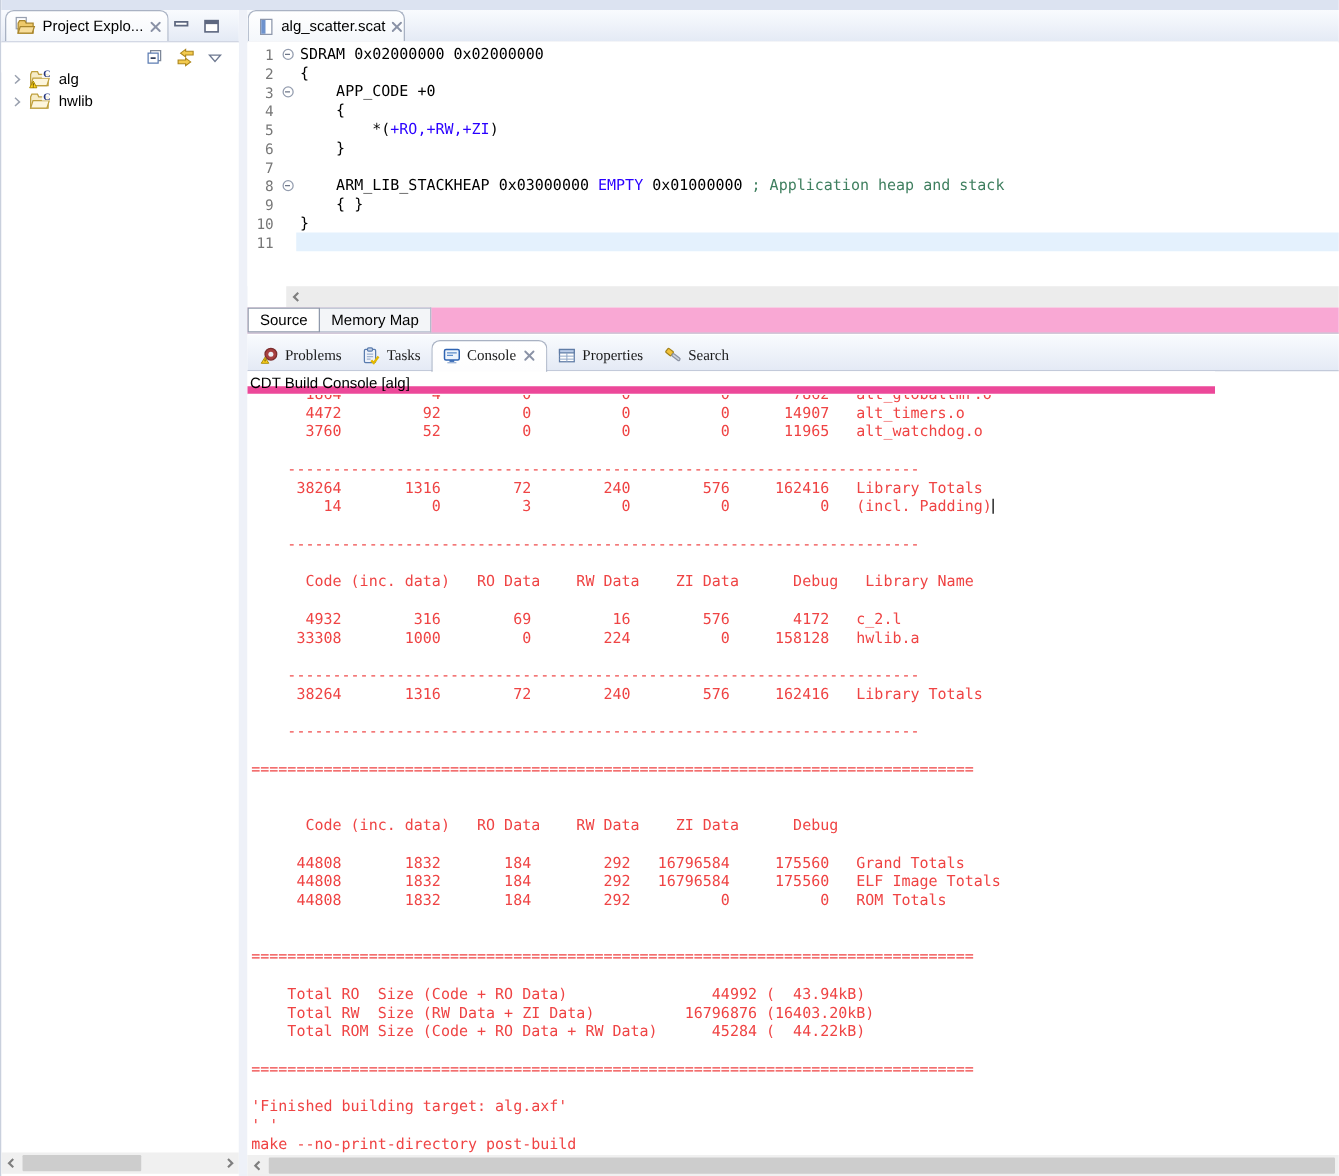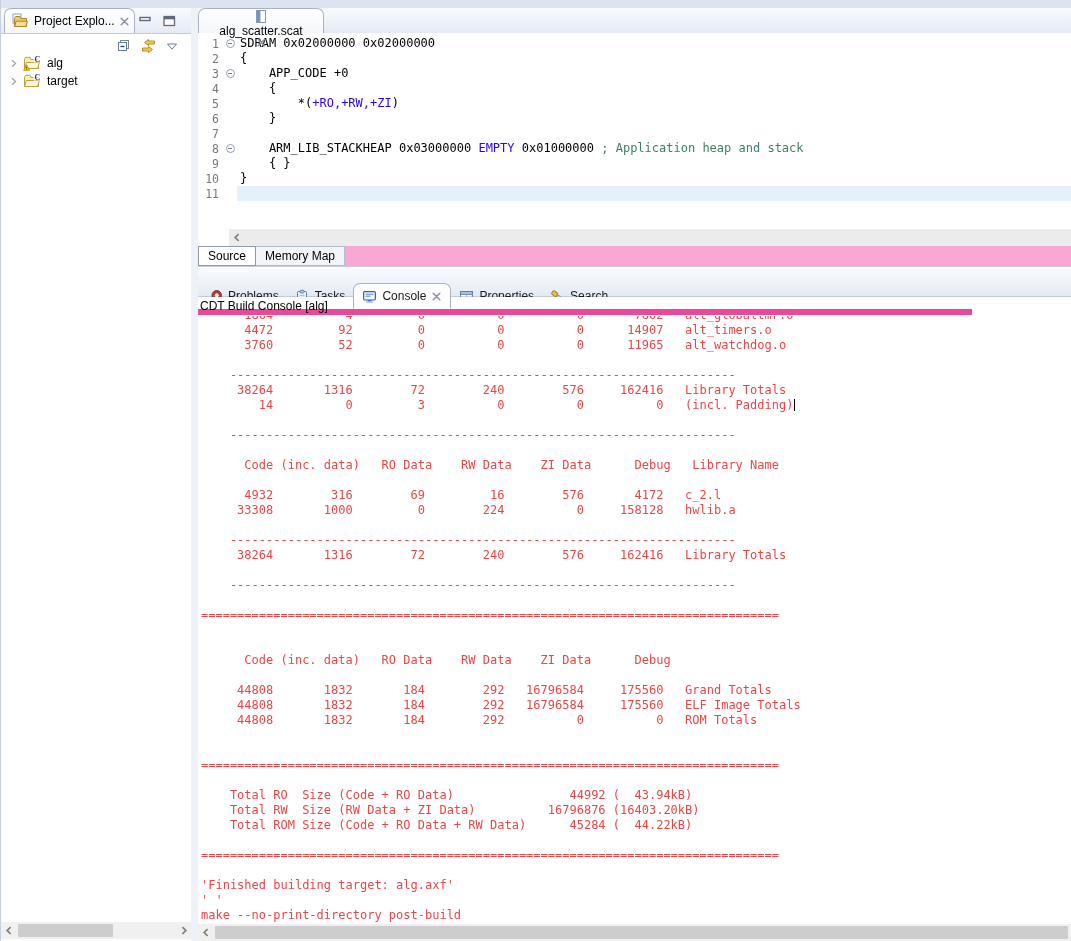--- a/index.html
+++ b/index.html
@@ -49,21 +49,21 @@
   .sthumb { position:absolute; top:2px; height:13px; background:#cdcdcd; border-radius:1px; }
   #explorer-hscroll { left:0; top:922px; width:190px; }
   #explorer-hscroll .sthumb { left:17px; width:95px; }
   #explorer-hscroll .sbtn.right { right:0; }
   #editor-hscroll { left:228px; top:229px; width:843px; background:#ececec; }
   #console-hscroll { left:197px; top:924px; width:874px; }
   #console-hscroll .sthumb { left:17px; width:853px; }
 
   
   #editor-tabbar { left:197px; top:8px; width:874px; }
-  #editor-tab { left:0; width:126px;flex-direction:column; }
+  #editor-tab { left:0; width:126px; }
   #editor-body { position:absolute; left:197px; top:33px; width:874px; height:196px;
                  background:#fff; padding-top:3px; cursor:text; }
   .ed-row { height:15px; display:flex; align-items:center; }
   .ed-ln { width:25px; text-align:right; padding-right:4px;
            font:11.5px "DejaVu Sans Mono", monospace; color:var(--c-ln,#787878); }
   .ed-fold { width:14px; display:flex; align-items:center; justify-content:center; }
   .foldmark { position:relative; width:9px; height:9px; border:1px solid #939cae;
               border-radius:50%; background:#fff; }
   .foldmark::after { content:""; position:absolute; left:1.5px; right:1.5px; top:3px;
                      height:1px; background:#6d7688; }
@@ -77,22 +77,22 @@
   
   #editor-pagetabs { position:absolute; left:197px; top:246px; width:874px; height:21px;
                      background:#f9a8d4; border-bottom:1px solid #c6ccd8; display:flex; }
   .btab { height:20px; padding:0 9px; font-size:12px; display:flex; align-items:center;
           border:1px solid #b4bccb; background:#f3f5f8; color:#000; }
   .btab.active { background:#fff; border-color:#8f99ab; }
   .btab + .btab { border-left:none; }
 
   
   #console-tabbar { left:197px; top:268px; width:874px; height:29px; }
-  #console-tabbar .flextabs { position:absolute; left:2px; top:14px; height:26px;
-                              display:flex; align-items:flex-end; }
+  #console-tabbar .flextabs { position:absolute; left:2px; top:3px; height:26px;
+                              display:flex; align-items:center;font-family:Liberation Serif, serif; }
   .ctab { height:24px; display:flex; align-items:center; gap:5px; padding:0 8px;
           font-size:12px; color:#1a1a1a; white-space:nowrap; }
   .ctab.active { background:linear-gradient(#ffffff,#fdfdfe); border:1px solid #a9b2c3;
                  border-bottom:1px solid #fff; border-radius:7px 7px 0 0; height:26px;
                  margin-bottom:-1px; z-index:3; }
   #console-title { position:absolute; left:197px; top:297px; width:774px; height:18px;
                    background:#fff; font-size:12px; color:#000; padding:2px 0 0 2px;
                    border-bottom:6px solid #ec4899; }
   #console-output { position:absolute; left:197px; top:316px; width:874px; height:608px;
                     background:#fff; overflow:hidden; cursor:text; }
@@ -186,21 +186,21 @@
           </svg>
         </span>
         <span class="icon">
           <svg width="18" height="16" viewBox="0 0 18 16">
             <path d="M1.5 4.5 l1-2.2 h4.5 l1 2.2 h7.5 v9 h-14 z" fill="#f6ecc8" stroke="#bfa03e"></path>
             <path d="M1.5 13.5 l1.9-6 h13 l-1.9 6 z" fill="#fdf6dd" stroke="#bfa03e"></path>
             <rect x="10.5" y="0.5" width="7" height="7" fill="#fff" opacity="0.8"></rect>
             <text x="11.6" y="6.6" font-family="Liberation Serif, serif" font-size="8" font-weight="bold" fill="#23357f">C</text>
           </svg>
         </span>
-        <span class="lbl">target</span>
+        <span class="lbl">hwlib</span>
       </div>
     </div>
 
   <div class="hscroll" id="explorer-hscroll">
     <span class="sbtn">
         <svg width="8" height="9" viewBox="0 0 8 9">
           <path d="M5.6 1.2 L2.2 4.5 L5.6 7.8" fill="none" stroke="#7f7f7f" stroke-width="1.7"></path>
         </svg>
       </span>
     <span class="sthumb"></span>

